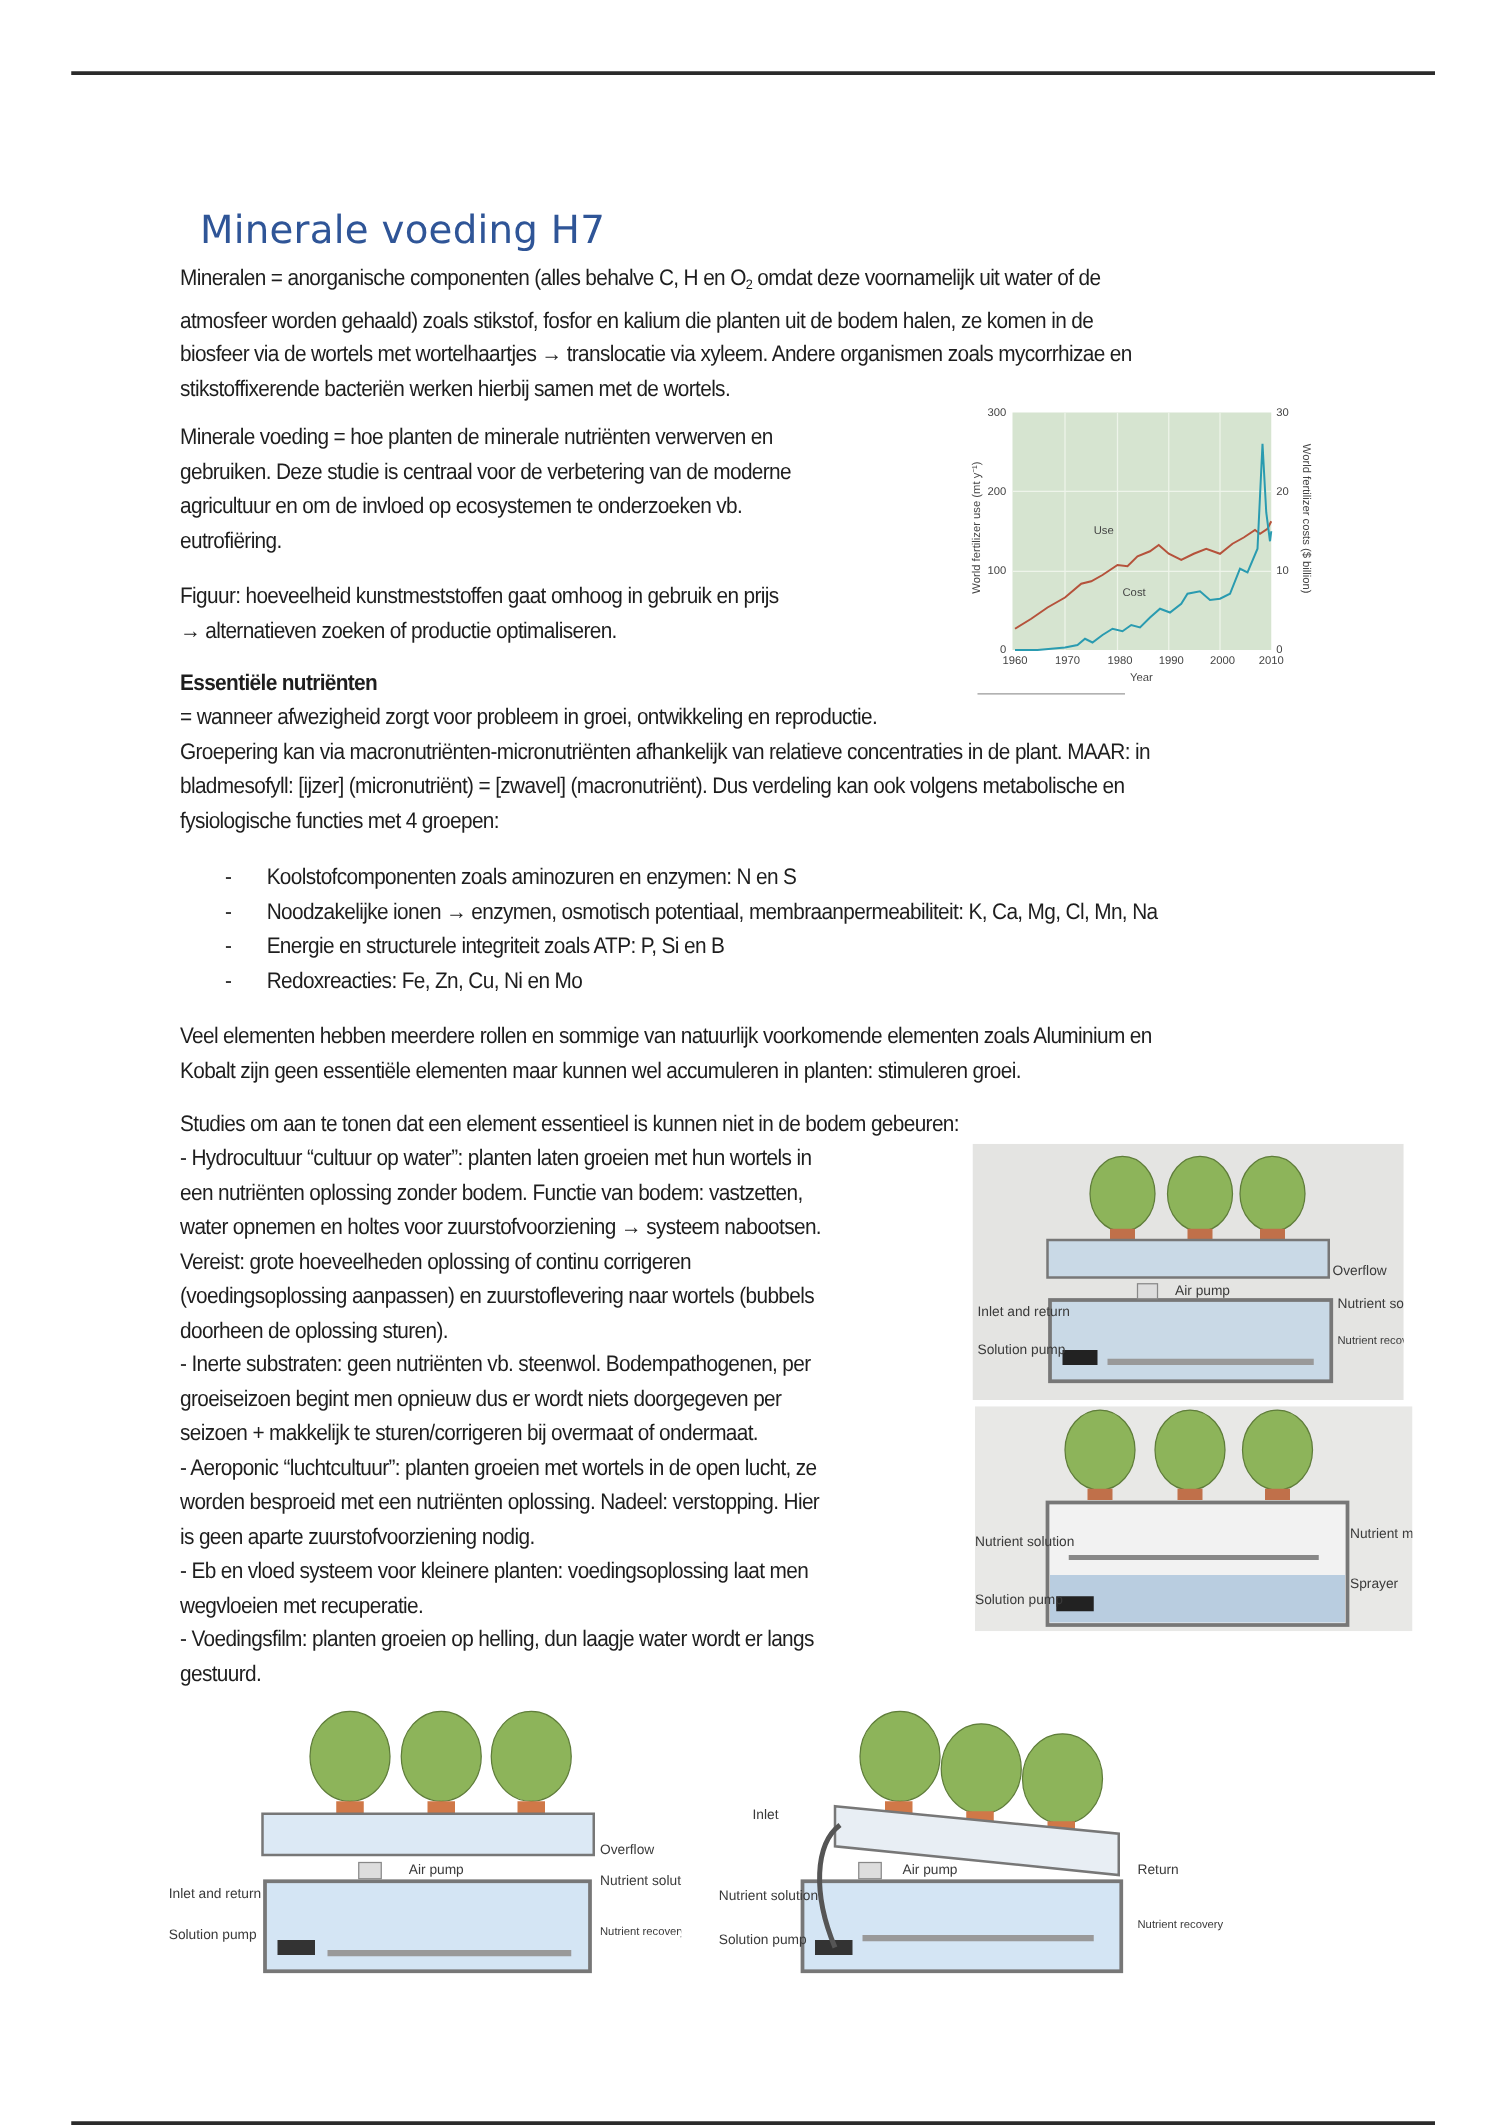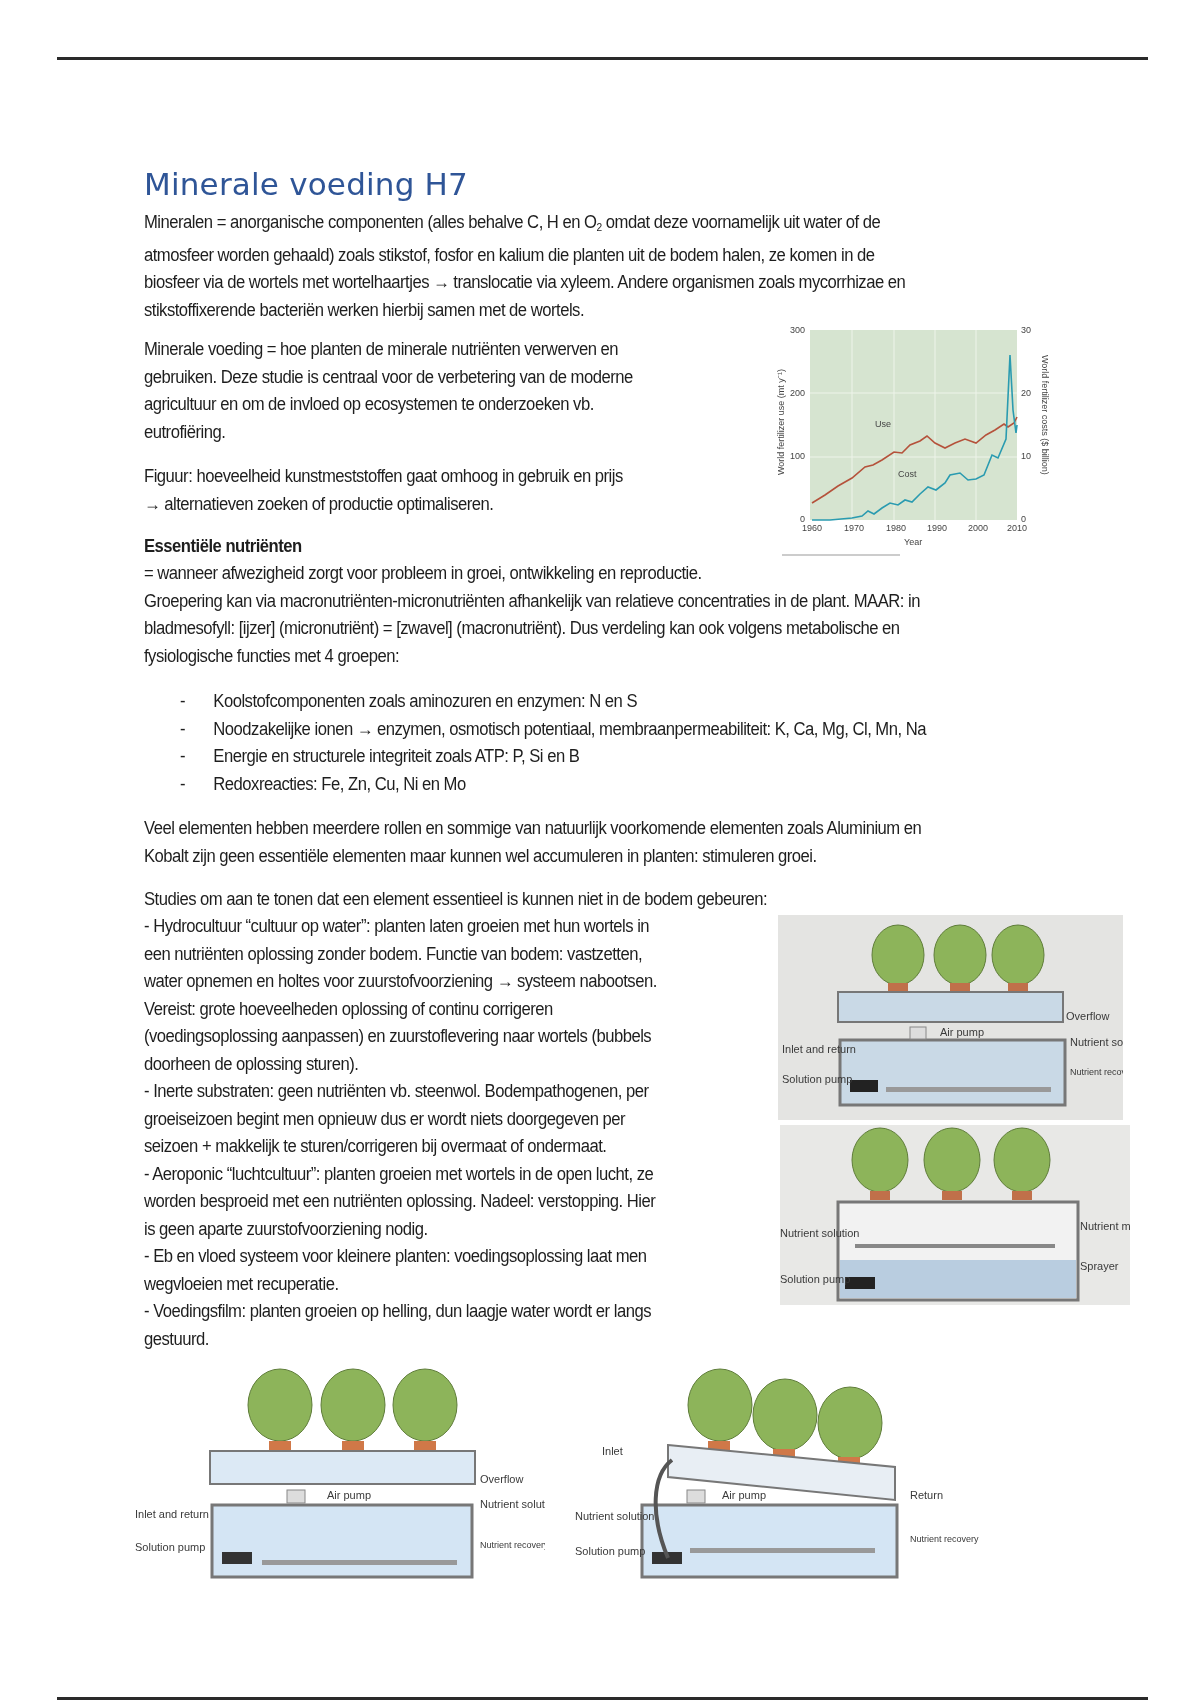--- a/index.html
+++ b/index.html
@@ -1,20 +1,20 @@
 <!DOCTYPE html>
 <html><head>
 <meta charset="utf-8">
 <style>
   html, body { margin:0; padding:0; background:#ffffff; }
   body { width:1200px; height:1700px; position:relative; overflow:hidden;
          font-family:"Liberation Sans", sans-serif; color:#1e1e1e; }
   .rule { position:absolute; left:57px; width:1091px; height:3px; background:#2a2a2a; }
   .abs { position:absolute; }
-  .title { left:144px; top:166px; font-family:"DejaVu Sans", sans-serif; font-size:31px; color:#2f5597; letter-spacing:0.2px; }
+  .title { left:160px; top:166px; font-family:"DejaVu Sans", sans-serif; font-size:31px; color:#2f5597; letter-spacing:0.2px; }
   .p { position:absolute; left:144px; font-size:18px; line-height:27.5px; letter-spacing:-0.55px; transform-origin:left top; }
   .p span { display:block; white-space:nowrap; }
   .bold { font-weight:bold; }
   .bullets { position:absolute; left:180px; font-size:18px; line-height:27.5px; letter-spacing:-0.55px; }
   .bullets .li { white-space:nowrap; position:relative; padding-left:36px; }
   .bullets .li::before { content:"-"; position:absolute; left:0; top:0; }
   sub { font-size:11px; vertical-align:-3px; }
   .fig { position:absolute; }
   .chart-label { font-size:9px; fill:#444; font-family:"Liberation Sans", sans-serif; }
   .diag-label { font-size:11px; fill:#3a3a3a; font-family:"Liberation Sans", sans-serif; }

